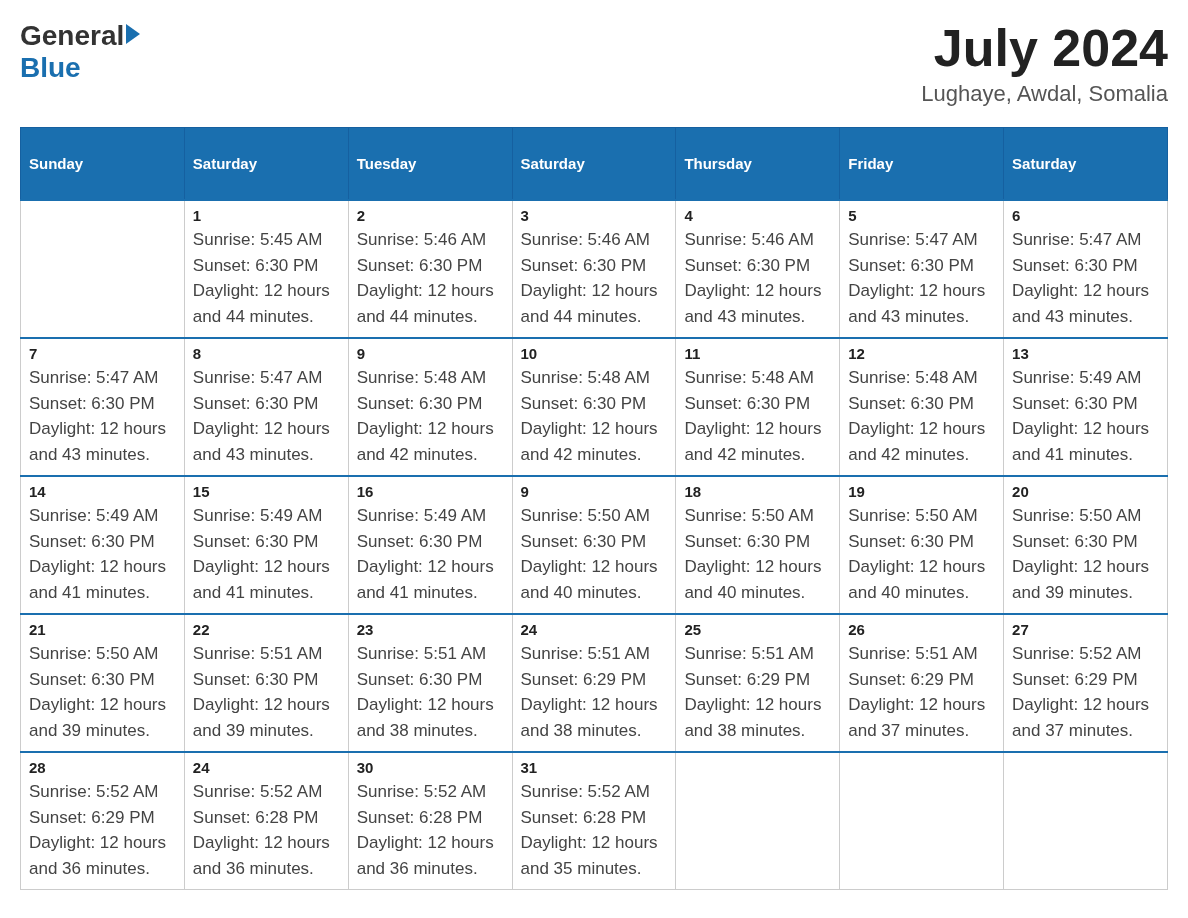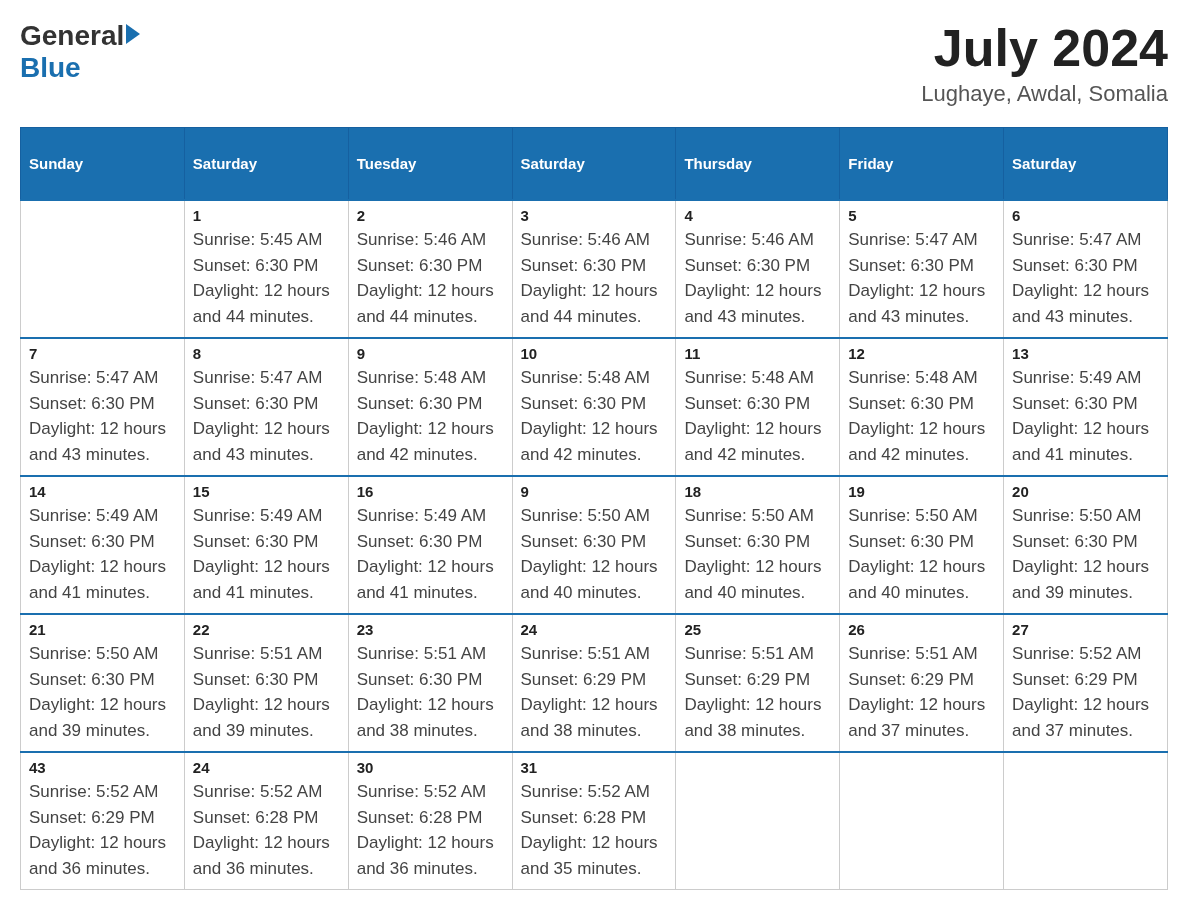--- a/index.html
+++ b/index.html
@@ -247,21 +247,21 @@
           <span class="day-number">26</span>
           <div class="day-info">Sunrise: 5:51 AM<br>Sunset: 6:29 PM<br>Daylight: 12 hours and 37 minutes.</div>
         </td>
         <td>
           <span class="day-number">27</span>
           <div class="day-info">Sunrise: 5:52 AM<br>Sunset: 6:29 PM<br>Daylight: 12 hours and 37 minutes.</div>
         </td>
       </tr>
       <tr class="week-row">
         <td>
-          <span class="day-number">43</span>
+          <span class="day-number">28</span>
           <div class="day-info">Sunrise: 5:52 AM<br>Sunset: 6:29 PM<br>Daylight: 12 hours and 36 minutes.</div>
         </td>
         <td>
           <span class="day-number">24</span>
           <div class="day-info">Sunrise: 5:52 AM<br>Sunset: 6:28 PM<br>Daylight: 12 hours and 36 minutes.</div>
         </td>
         <td>
           <span class="day-number">30</span>
           <div class="day-info">Sunrise: 5:52 AM<br>Sunset: 6:28 PM<br>Daylight: 12 hours and 36 minutes.</div>
         </td>

